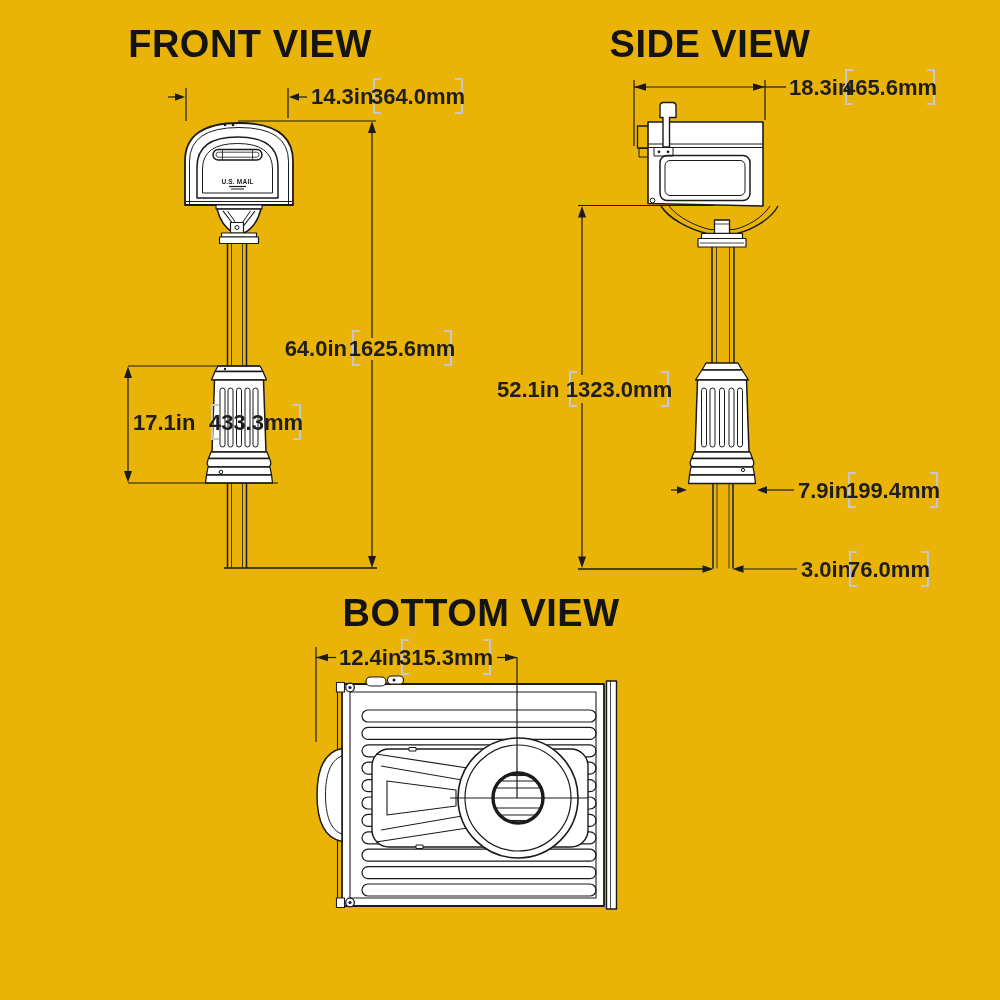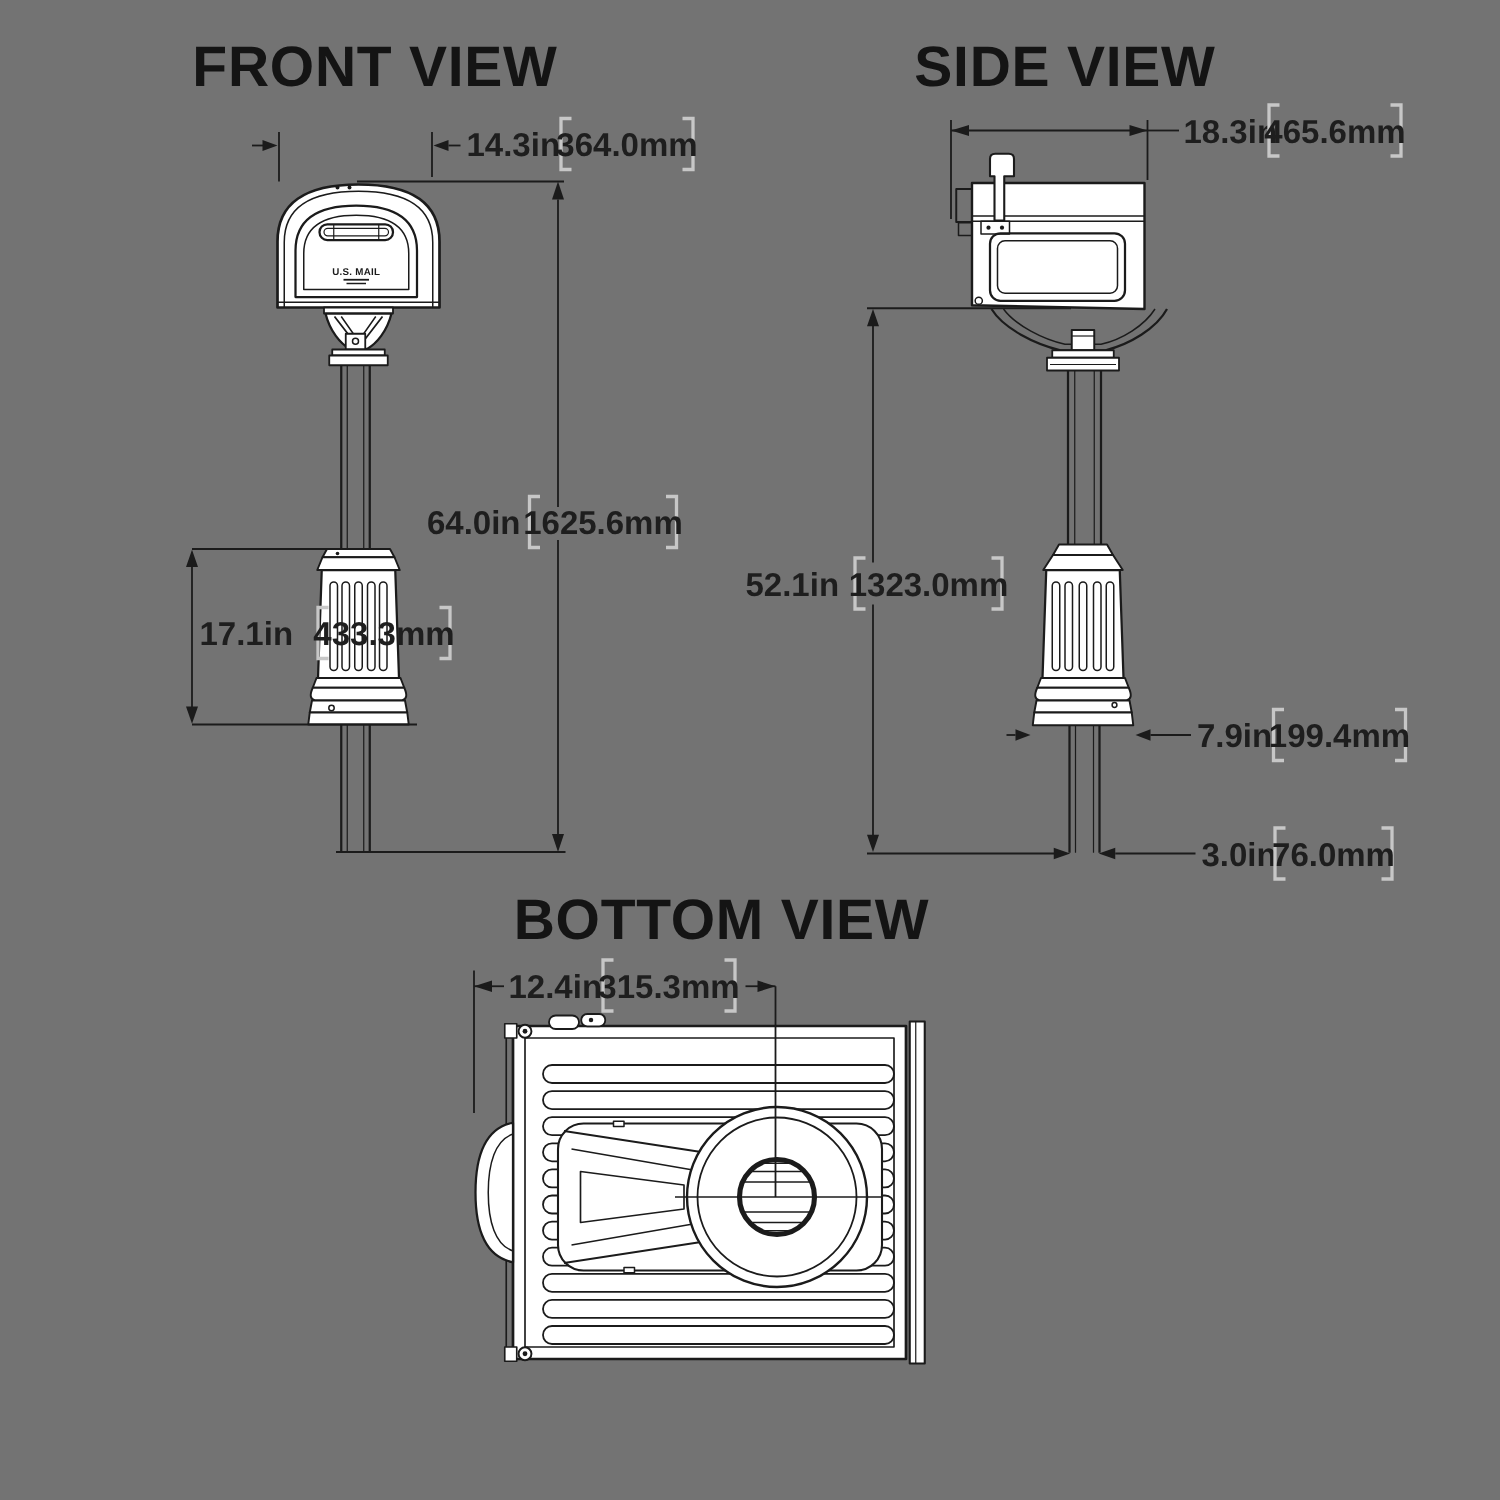--- a/index.html
+++ b/index.html
@@ -1,16 +1,16 @@
 <!DOCTYPE html>
 <html><head>
 <meta charset="utf-8">
 <style>
   html,body{margin:0;padding:0;background:#fff;}
-  #stage{position:relative;width:1000px;height:1000px;background:#737373;overflow:hidden;}
+  #stage{position:relative;width:1000px;height:1000px;background:#eab308;overflow:hidden;}
   svg{position:absolute;left:0;top:0;}
   .title{font-family:"Liberation Sans",sans-serif;font-weight:800;font-size:38px;fill:#141414;letter-spacing:.5px;}
   .dim{font-family:"Liberation Sans",sans-serif;font-weight:600;font-size:22px;fill:#1e1e1e;}
   .tiny{font-family:"Liberation Sans",sans-serif;font-weight:700;font-size:6.5px;fill:#1b1b1b;letter-spacing:.2px;}
   .k{stroke:#1b1b1b;fill:none;stroke-linejoin:round;}
   .f{fill:#fff;}
   .w08{stroke-width:.8}.w1{stroke-width:1}.w11{stroke-width:1.1}.w12{stroke-width:1.2}
   .w13{stroke-width:1.3}.w14{stroke-width:1.4}.w15{stroke-width:1.5}.w16{stroke-width:1.6}
   .w18{stroke-width:1.8}.w34{stroke-width:3.4}
   .solid{fill:#1b1b1b;stroke:none;}

